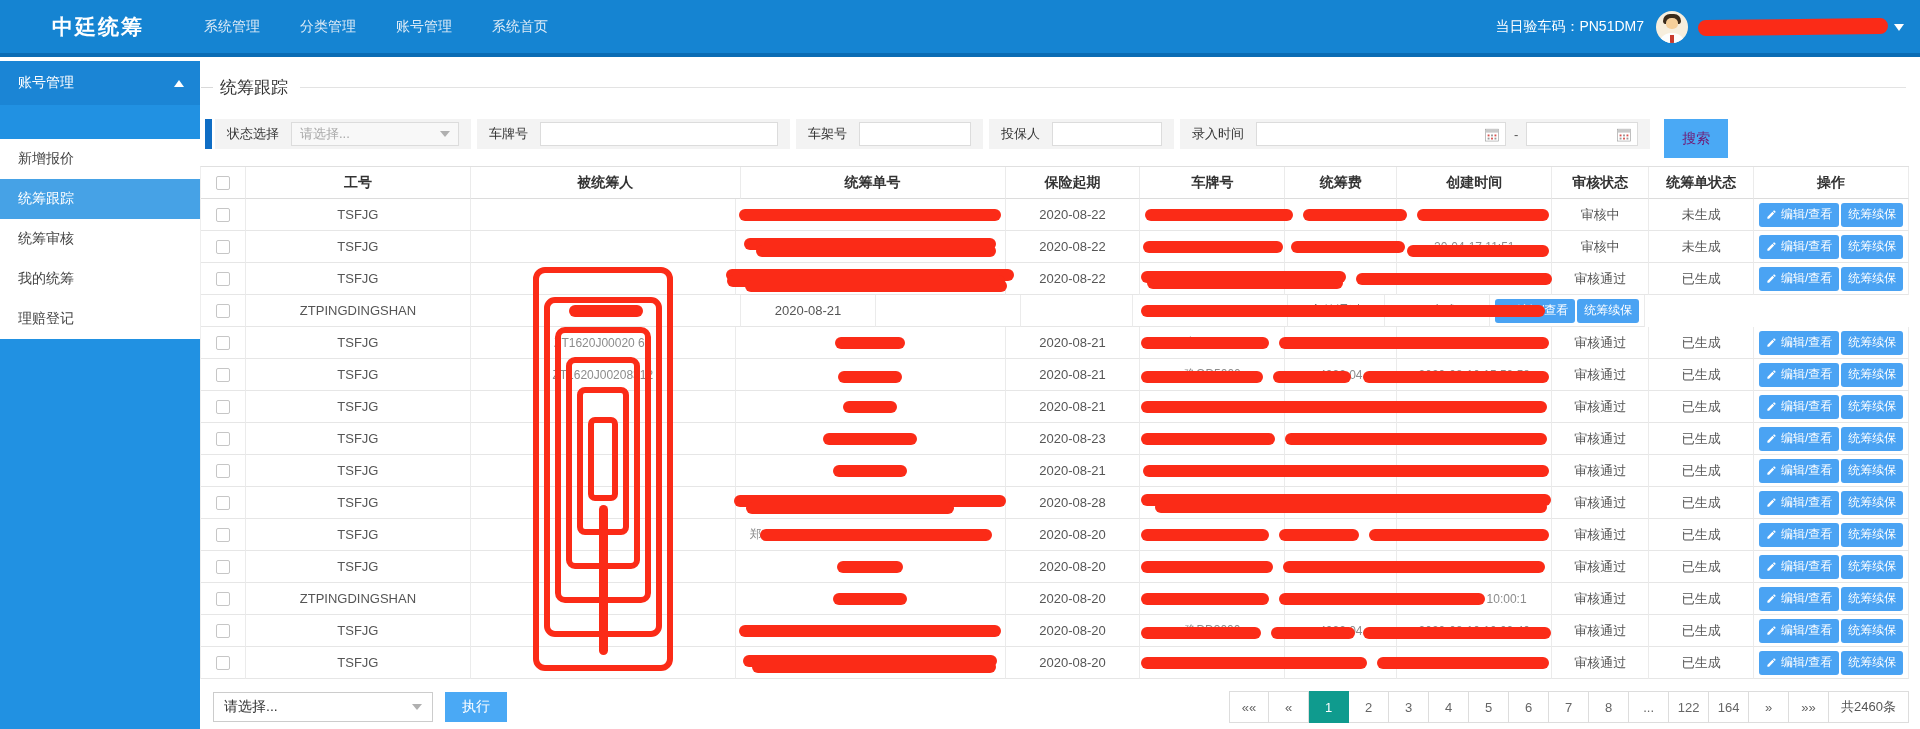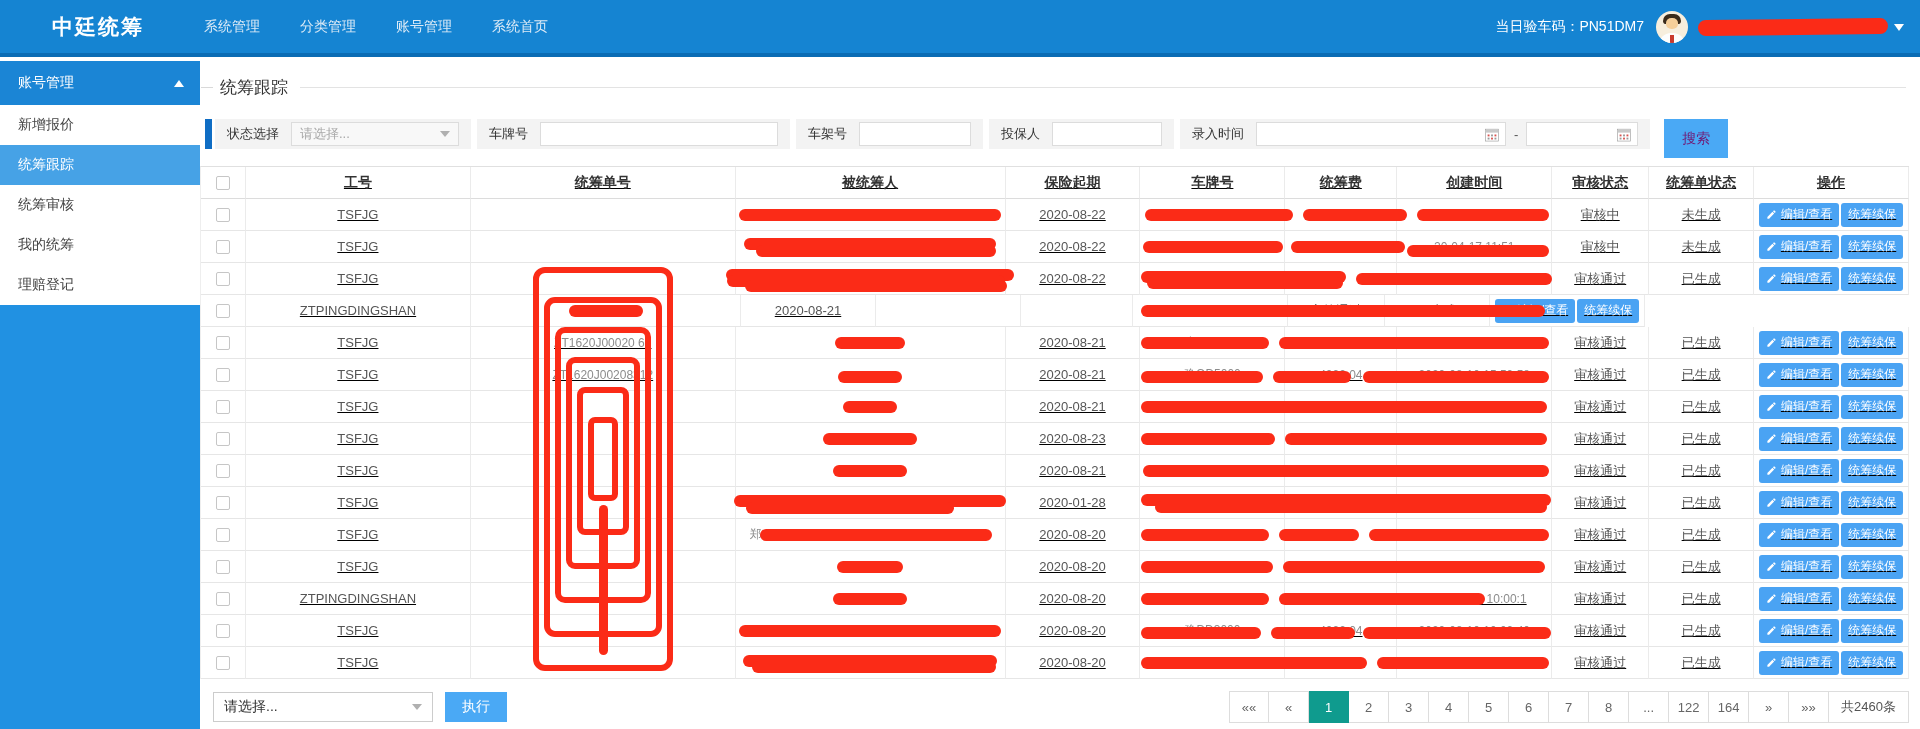--- a/index.html
+++ b/index.html
@@ -21,21 +21,21 @@
   .av-body { position:absolute; bottom:-3px; left:3px; width:26px; height:13px; background:#fdfdfd; border-radius:12px 12px 0 0; }
   .av-tie  { position:absolute; bottom:0; left:14px; width:4px; height:8px; background:#c93a2e; }
   .scribble-user { width:190px; height:16px; background:#fb2b17; border-radius:8px; margin:0 6px 0 10px; transform:rotate(-.6deg); }
   .caret-w { width:0; height:0; border:5px solid transparent; border-top:7px solid #fff; margin-top:6px; }
 
   
   .sidebar { position:absolute; top:61px; left:0; width:200px; height:668px; background:#2191e2; }
   .side-group { height:44px; background:#1b85d5; color:#fff; font-size:14px;
     display:flex; align-items:center; padding:0 16px 0 18px; cursor:pointer; }
   .caret-up { width:0; height:0; border:5px solid transparent; border-bottom:7px solid #fff; margin-left:auto; margin-bottom:4px; }
-  .side-items { background:#fca5a5; }
+  .side-items { background:#fca5a5;margin-top:34px; }
   .side-item { height:40px; display:flex; align-items:center; padding-left:18px;
     font-size:14px; color:#444; cursor:pointer; background:#fff; }
   .side-item.active { background:#46a2e6; color:#fff; }
 
   
   .main { position:absolute; left:200px; top:61px; width:1720px; height:668px; background:#fff; }
   .title-row { display:flex; align-items:center; height:40px; margin:6px 14px 0 0; }
   .title-dash { width:12px; height:1px; background:#d9d9d9; margin:0 7px 0 1px; }
   .page-title { font-size:17px; color:#333; margin-right:12px; white-space:nowrap; }
   .title-line { flex:1; height:1px; background:#e3e3e3; }
@@ -51,21 +51,21 @@
     display:flex; align-items:center; padding:0 8px; color:#a8a8a8; font-size:13px; cursor:pointer; }
   .caret-g { width:0; height:0; border:5px solid transparent; border-top:6px solid #b0b0b0; margin-left:auto; margin-top:5px; }
   .date-box { border:1px solid #dcdcdc; background:#fff; height:24px; display:flex; align-items:center; padding:0 5px; }
   .date-box .sp { flex:1; }
   .range-sep { color:#555; font-size:13px; margin:0 8px; }
   .btn-search { width:64px; height:39px; background:#4aa9f5; color:#701a75; font-size:14px;
     border:0; margin-left:8px; cursor:pointer; flex:none; font-family:inherit; }
 
   
   .table { position:relative; margin-top:17px; width:1709px; border-top:1px solid #e0e0e0; border-left:1px solid #eee; }
-  .thead,.trow { display:flex; position:relative;text-decoration:underline; }
+  .thead,.trow { display:flex; position:relative; }
   .cell { height:32px; display:flex; align-items:center; justify-content:center;
     border-right:1px solid #ebebeb; border-bottom:1px solid #e6e6e6; position:relative; overflow:visible; }
   .thead .cell { font-weight:bold; font-size:14px; color:#333; border-bottom:1px solid #dcdcdc; }
   .trow .cell { font-size:13px; color:#555; }
   .col-sel{width:45px} .col-emp{width:225px} .col-policy{width:265px} .col-insured{width:270px}
   .col-date{width:135px} .col-plate{width:145px} .col-fee{width:112px} .col-created{width:155px}
   .col-audit{width:97px} .col-status{width:105px} .col-ops{width:155px}
   .cb { width:14px; height:14px; border:1px solid #c6c6c6; border-radius:2px; background:#fff; cursor:pointer; }
   .frag { color:#8c8c8c; font-size:12px; white-space:nowrap; z-index:1; }
   .frag-left { position:absolute; left:14px; }
@@ -193,22 +193,22 @@
     </div>
     <button class="btn-search">搜索</button>
   </div>
 
   <div class="table" id="table">
       <div class="thead">
         <div class="cell col-sel">
           <div class="cb"></div>
         </div>
         <div class="cell col-emp">工号</div>
+        <div class="cell col-insured">被统筹人</div>
         <div class="cell col-policy">统筹单号</div>
-        <div class="cell col-insured">被统筹人</div>
         <div class="cell col-date">保险起期</div>
         <div class="cell col-plate">车牌号</div>
         <div class="cell col-fee">统筹费</div>
         <div class="cell col-created">创建时间</div>
         <div class="cell col-audit">审核状态</div>
         <div class="cell col-status">统筹单状态</div>
         <div class="cell col-ops">操作</div>
       </div>
       <div class="trow">
         <div class="cell col-sel">
@@ -509,21 +509,21 @@
       <div class="trow">
         <div class="cell col-sel">
           <div class="cb"></div>
         </div>
         <div class="cell col-emp">TSFJG</div>
         <div class="cell col-policy"></div>
         <div class="cell col-insured">
           <div class="redact-bar ins-bar" style="width: 272px; top: 8px; transform: translateX(-50%) translateX(0px);"></div>
           <div class="redact-bar ins-bar" style="width: 208px; top: 15px; transform: translateX(-50%) translateX(-20px);"></div>
         </div>
-        <div class="cell col-date">2020-01-28</div>
+        <div class="cell col-date">2020-08-28</div>
         <div class="cell col-plate"></div>
         <div class="cell col-fee"></div>
         <div class="cell col-created"></div>
         <div class="cell col-audit">审核通过</div>
         <div class="cell col-status">已生成</div>
         <div class="cell col-ops">
           <div class="ops-wrap">
             <button class="btn-op">
               <svg width="11" height="11" viewBox="0 0 24 24" fill="#fff">
                 <path d="M3 17.25V21h3.75L17.8 9.94l-3.75-3.75L3 17.25zM20.7 7.04a1 1 0 0 0 0-1.41l-2.34-2.34a1 1 0 0 0-1.41 0l-1.83 1.83 3.75 3.75 1.83-1.83z"></path>

